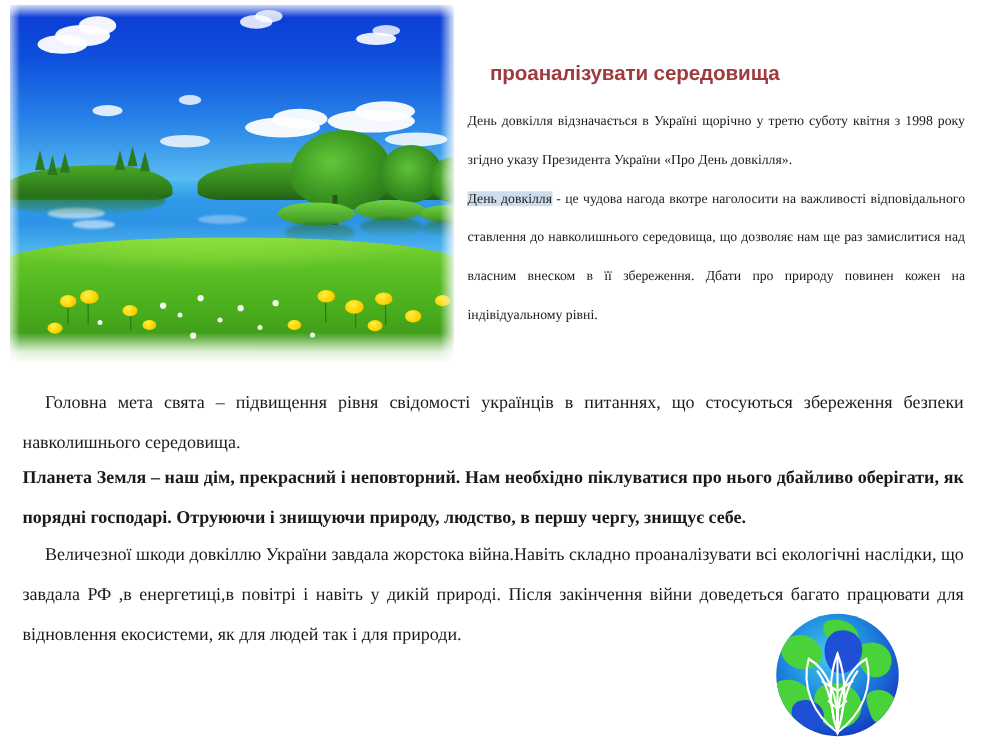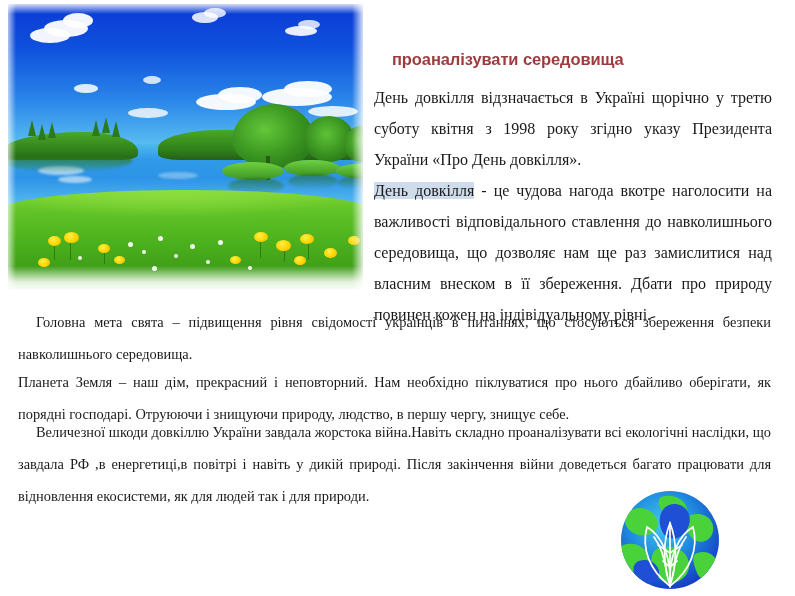--- a/index.html
+++ b/index.html
@@ -201,21 +201,21 @@
     color: #9e3b3f;
     font-family: "Liberation Sans", "DejaVu Sans", sans-serif;
     font-weight: bold;
     font-size: 16.5px;
     line-height: 26px;
     margin: 0 0 10px 18px;
     letter-spacing: -0.1px;
   }
   .para-right {
     margin: 0;
-    font-size: 16px;
+    font-size: 11px;
     line-height: 31px;
     color: #1a1a1a;
     text-align: justify;
     text-justify: inter-word;
   }
   .hl {
     background: #cfdceb;
   }
 
   
@@ -224,22 +224,22 @@
     left: 18px;
     width: 753px;
     margin: 0;
     font-size: 14.4px;
     line-height: 32px;
     color: #1a1a1a;
     text-align: justify;
     text-justify: inter-word;
   }
   #para-goal { top: 306px; }
-  #para-planet { top: 366px; }
-  #para-war { top: 416px; }
+  #para-planet { top: 366px; font-weight: bold; }
+  #para-war { top: 428px; }
 
   .indent { display: inline-block; width: 18px; }
 
   
   .logo {
     position: absolute;
     left: 617px;
     top: 487px;
     width: 106px;
     height: 106px;

